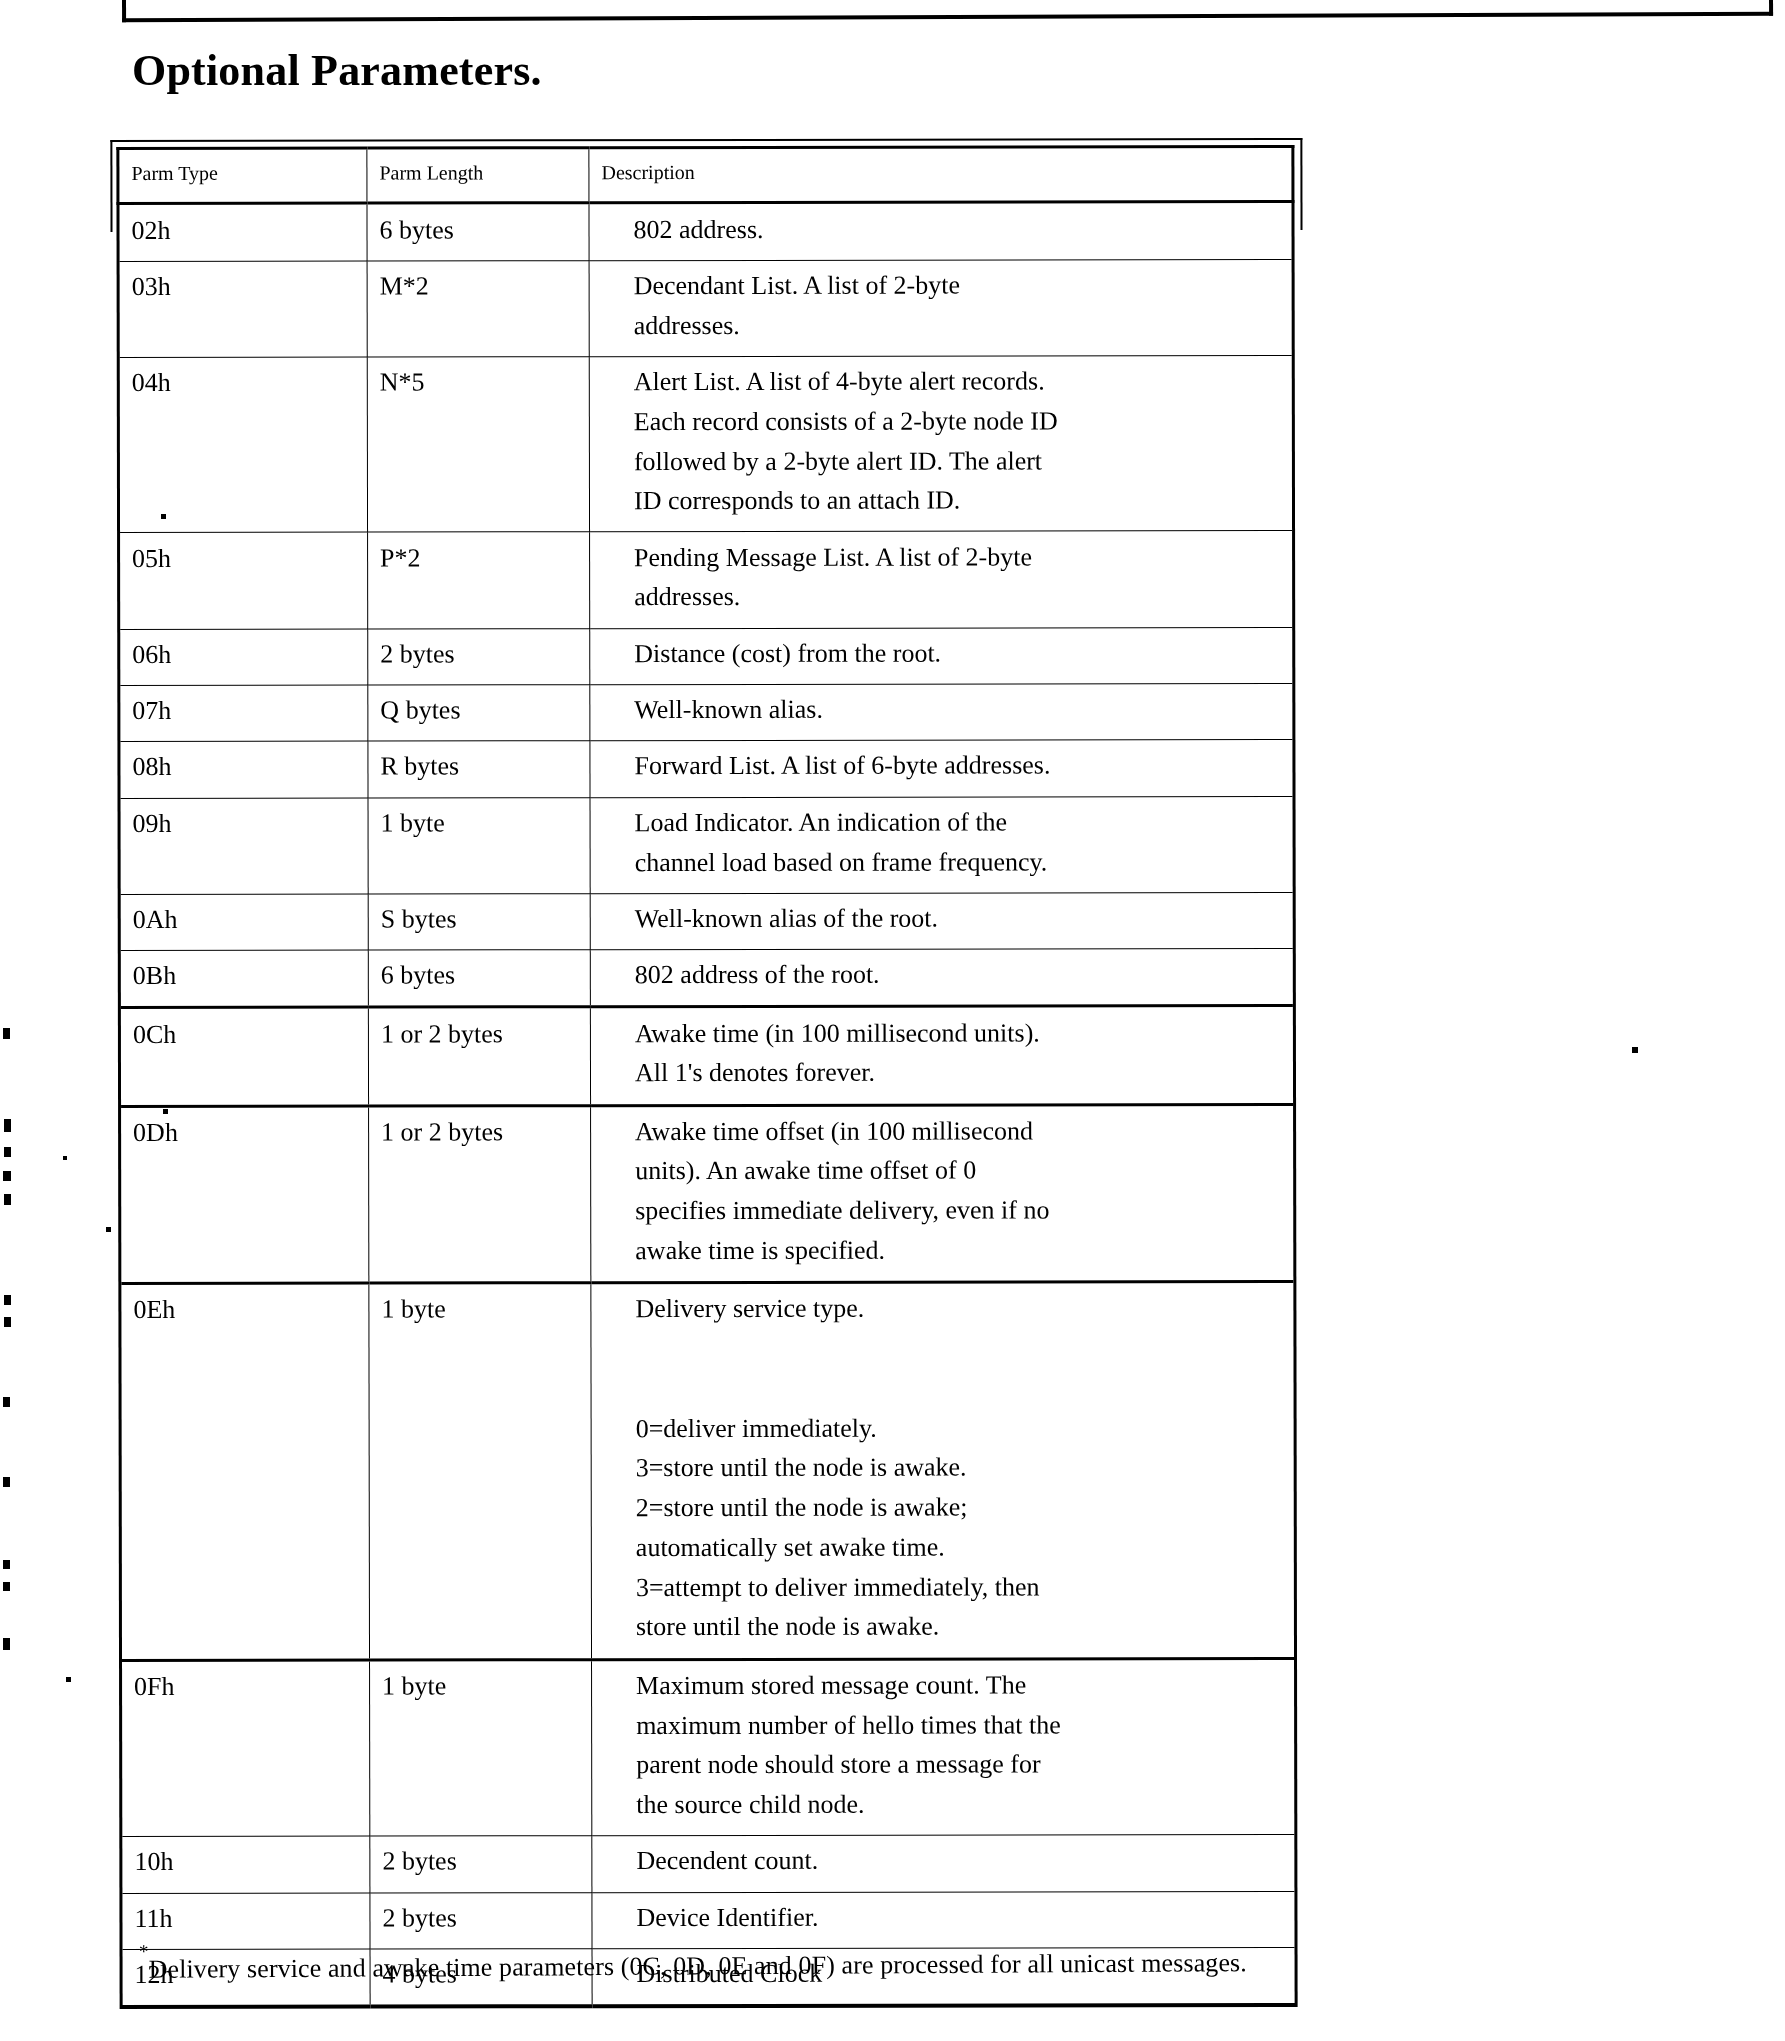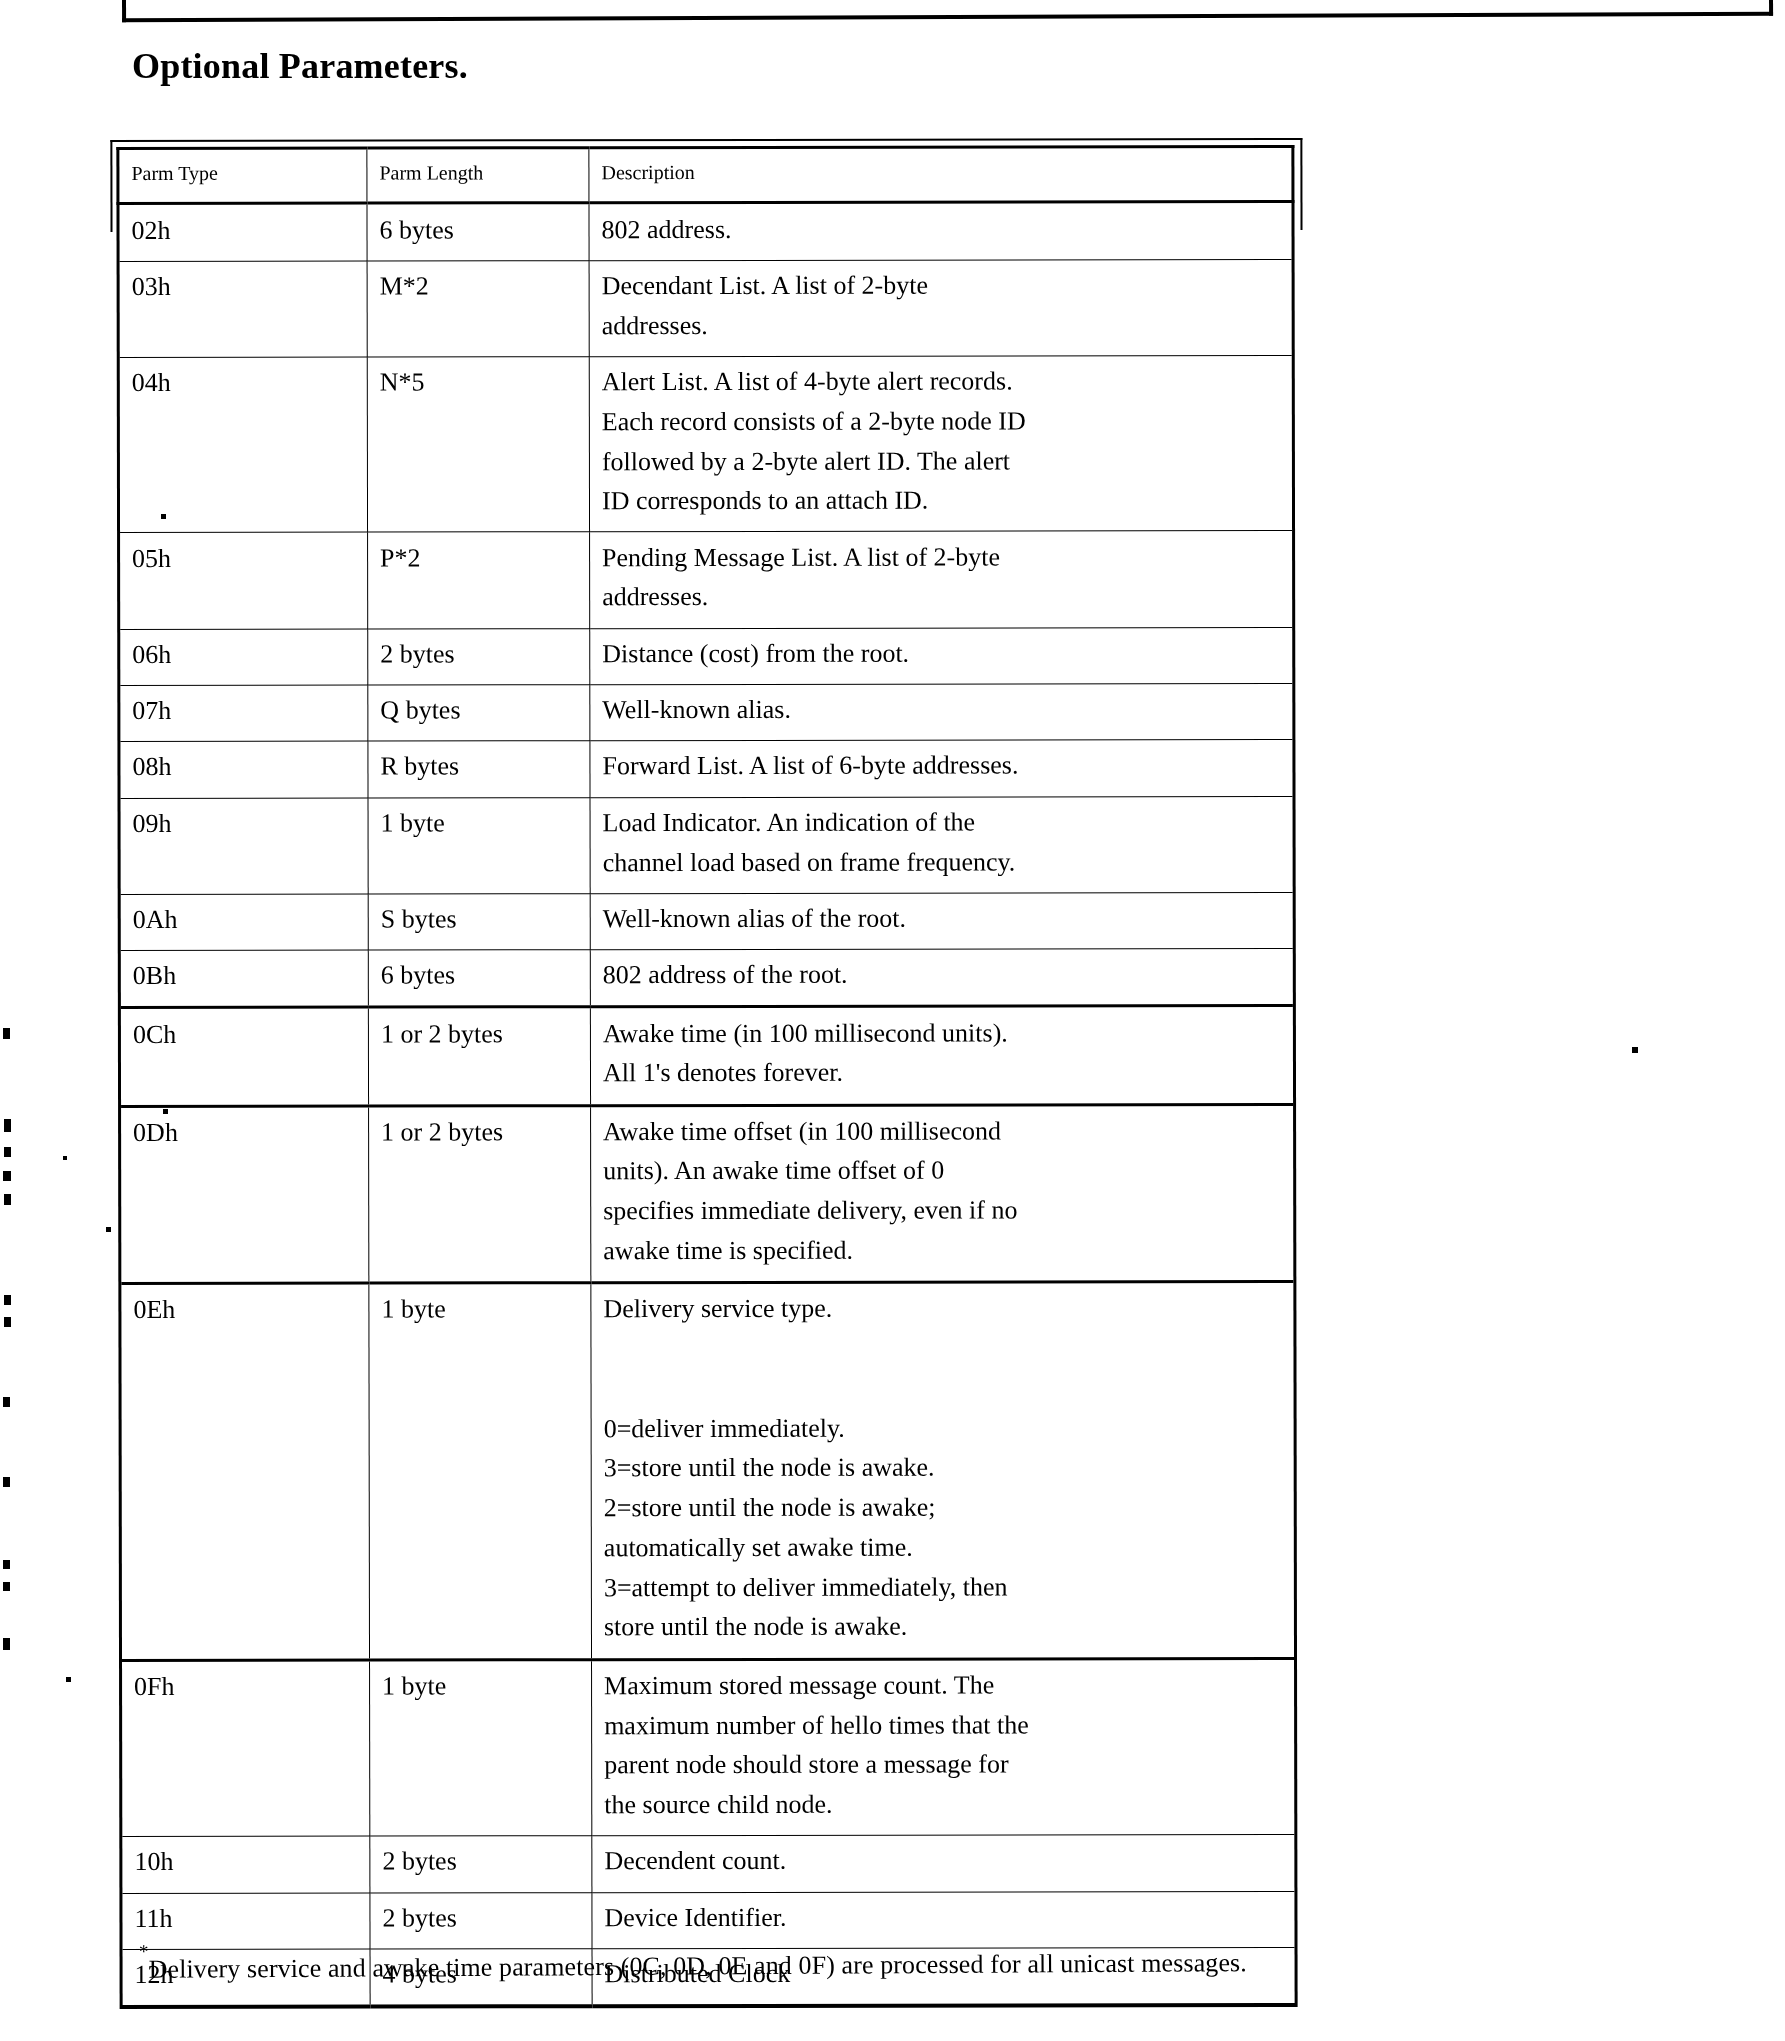--- a/index.html
+++ b/index.html
@@ -43,21 +43,21 @@
     font-weight: bold;
     font-size: 23.5px;
     letter-spacing: 0.3px;
   }
 
   
   .section-title {
     position: absolute;
     left: 132px;
     top: 45px;
-    font-size: 36px;
+    font-size: 44px;
     font-weight: bold;
     letter-spacing: 0.2px;
   }
 
   
   .table-wrap {
     position: absolute;
     left: 118px;
     top: 146px;
     width: 1178px;
@@ -105,21 +105,21 @@
   }
   table.params tbody tr td:first-child { border-left: 3.5px solid #000; border-radius: 11px; }
   table.params tbody tr td:last-child  { border-right: 3.5px solid #000; }
   table.params tbody tr:last-child td  { border-bottom: 4.3px solid #000; }
 
   
   table.params tbody tr.heavy-top td { border-top: 3.5px solid #000; }
 
   .ptype { white-space: nowrap; }
 
-  .desc-line { display: block; }
+  .desc-line { display: block; margin-left: 32px; }
   .desc-line.blank { height: 1.53em; }
 
   
   .footnote {
     position: absolute;
     left: 139px;
     top: 1950px;
     width: 1590px;
     font-size: 26px;
     letter-spacing: 0.1px;

